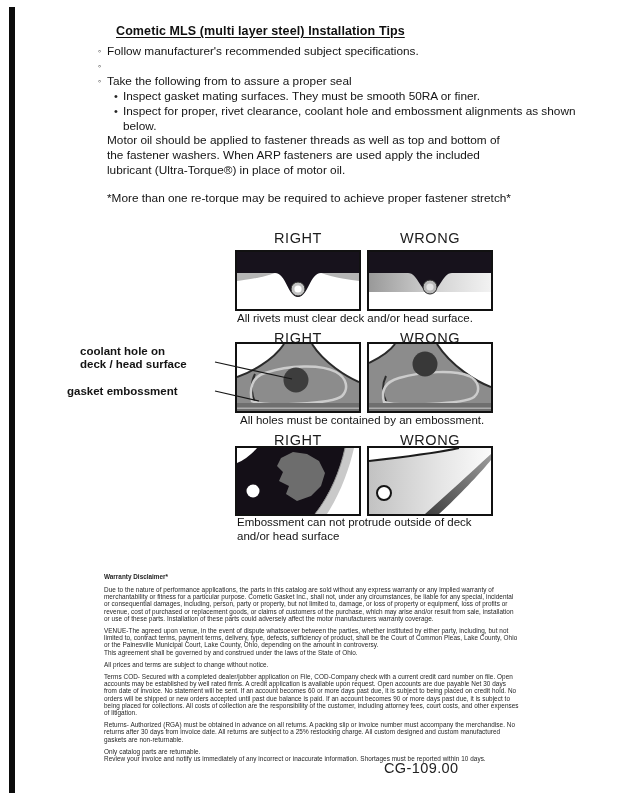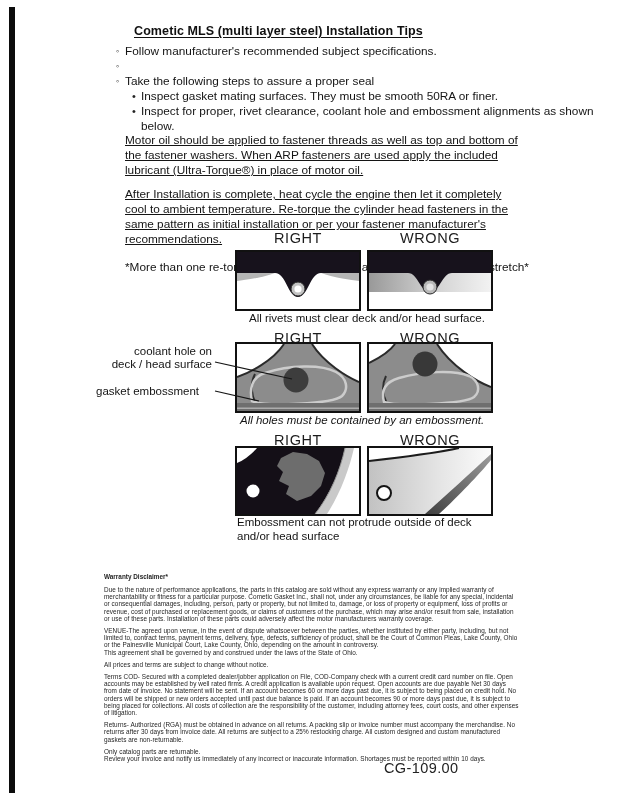--- a/index.html
+++ b/index.html
@@ -2,37 +2,37 @@
 <html><head>
 <meta charset="utf-8">
 <style>
   html,body{margin:0;padding:0;}
   body{
     width:618px;height:800px;position:relative;background:#ffffff;
     font-family:"Liberation Sans","DejaVu Sans",sans-serif;color:#161616;
     overflow:hidden;-webkit-font-smoothing:antialiased;
   }
   .scan-bar{position:absolute;left:9px;top:7px;width:6px;height:786px;background:#0c0c0c;}
-  .content{position:absolute;left:0;top:0;width:579px;margin-left:18px;}
+  .content{position:absolute;left:0;top:0;width:579px;}
   .title{
     margin:24px 0 6px 116px;font-size:12.5px;font-weight:bold;
     text-decoration:underline;text-underline-offset:2px;letter-spacing:.1px;color:#101010;
   }
   .bullet-row{display:flex;margin-left:98px;font-size:11.8px;line-height:14.5px;color:#141414;}
   .bullet-row .mk{width:9px;flex:0 0 9px;font-size:9px;line-height:15px;color:#222;}
   .sub .mk{font-size:11px;}
   .sub{margin-left:114px;}
   .diesel-h{margin:17px 0 7px 107px;font-size:13px;font-weight:bold;color:#101010;letter-spacing:.1px;}
-  .para{margin:0 0 9px 107px;width:398px;font-size:11.8px;line-height:15px;color:#141414;text-decoration:underline;}
+  .para{margin:0 0 9px 107px;width:398px;font-size:11.8px;line-height:15px;color:#141414;}
   .note{margin:13px 0 0 107px;font-size:11.8px;color:#141414;}
 
   .dg-label{position:absolute;width:126px;text-align:center;font-size:14.5px;letter-spacing:.6px;color:#1c1c1c;}
   .dg-box{position:absolute;border:2px solid #111;line-height:0;background:#fff;}
   .dg-caption{position:absolute;font-size:11.5px;line-height:13.5px;color:#141414;white-space:pre-line;}
-  .side-label{position:absolute;width:132px;text-align:right;font-size:11.5px;line-height:12.5px;color:#141414;white-space:pre-line;}
+  .side-label{position:absolute;width:132px;text-align:left;font-size:11.5px;line-height:12.5px;color:#141414;white-space:pre-line;font-weight:bold;}
   .overlay{position:absolute;left:0;top:0;pointer-events:none;}
 
   .fineprint{position:absolute;left:104px;top:573px;width:415px;color:#1e1e1e;}
   .fineprint .fp-h{font-size:6.4px;font-weight:bold;margin:0 0 6px 0;}
   .fineprint p{font-size:6.4px;line-height:7.2px;margin:0 0 5px 0;white-space:pre-line;letter-spacing:.05px;}
   .page-code{position:absolute;left:384px;top:760px;font-size:14.5px;letter-spacing:.4px;color:#222;}
 </style>
 </head>
 <body>
 
@@ -43,33 +43,32 @@
 
   <div class="bullet-row">
     <span class="mk">◦</span>
     <span>Follow manufacturer's recommended subject specifications.</span>
   </div>
   <div class="bullet-row">
     <span class="mk">◦</span>
   </div>
   <div class="bullet-row">
     <span class="mk">◦</span>
-    <span>Take the following steps to assure a proper seal</span>
+    <span>Take the following from to assure a proper seal</span>
   </div>
   <div class="bullet-row sub">
     <span class="mk">•</span>
     <span>Inspect gasket mating surfaces.  They must be smooth 50RA or finer.</span>
   </div>
   <div class="bullet-row sub">
     <span class="mk">•</span>
     <span>Inspect for proper, rivet clearance, coolant hole and embossment alignments as shown below.</span>
   </div>
 
   <p class="para">Motor oil should be applied to fastener threads as well as top and bottom of the fastener washers. When ARP fasteners are used apply the included lubricant (Ultra-Torque®) in place of motor oil.</p>
-  <p class="para">After Installation is complete, heat cycle the engine then let it completely cool to ambient temperature. Re-torque the cylinder head fasteners in the same pattern as initial installation or per your fastener manufacturer's recommendations.</p>
   <p class="note">*More than one re-torque may be required to achieve proper fastener stretch*</p>
 </div>
 
 <div class="dg-label" style="left:235px;top:230px;">RIGHT</div>
 <div class="dg-label" style="left:367px;top:230px;">WRONG</div>
 
 <div class="dg-box" style="left:235px;top:250px;">
   <svg width="122" height="57" viewBox="0 0 122 57">
     <rect x="0" y="0" width="122" height="57" fill="#ffffff"></rect>
     <path d="M0,21 H38 C24,26 8,28 0,29 Z" fill="#b5b5b5"></path>
@@ -89,21 +88,21 @@
           <stop offset="1" stop-color="#f2f2f2"></stop>
       </linearGradient>
     </defs>
     <rect x="0" y="0" width="122" height="57" fill="#ffffff"></rect>
     <path d="M0,21 H122 V40 H0 Z" fill="url(#g1)"></path>
     <path d="M0,0 H122 V21 H83 C73,21 71,40 61,40 C51,40 49,21 39,21 H0 Z" fill="#17121c"></path>
     <circle cx="61" cy="35" r="7" fill="#b8b8b8" stroke="#2a2a2a" stroke-width="1"></circle>
     <circle cx="61" cy="35" r="3.6" fill="#e4e4e4"></circle>
   </svg>
 </div>
-<div class="dg-caption" style="left:237px;top:312px;margin-left:12px;">All rivets must clear deck and/or head surface.</div>
+<div class="dg-caption" style="left:237px;top:312px;">All rivets must clear deck and/or head surface.</div>
 
 <div class="dg-label" style="left:235px;top:330px;">RIGHT</div>
 <div class="dg-label" style="left:367px;top:330px;">WRONG</div>
 
 <div class="side-label" style="left:80px;top:345px;">coolant hole on
 deck / head surface</div>
 <div class="side-label" style="left:67px;top:385px;">gasket embossment</div>
 
 <div class="dg-box" style="left:235px;top:342px;">
   <svg width="122" height="67" viewBox="0 0 122 67">
@@ -126,21 +125,21 @@
     <path d="M26,0 C19,10 6,16 0,19" fill="none" stroke="#2a2a2a" stroke-width="2"></path>
     <path d="M122,0 H68 C82,22 108,38 122,43 Z" fill="#ffffff"></path>
     <path d="M68,0 C82,22 108,38 122,43" fill="none" stroke="#2a2a2a" stroke-width="2"></path>
     <path d="M18,60 C13,50 13,40 17,32" fill="none" stroke="#2e2e2e" stroke-width="2"></path>
     <path d="M15,58 C12,47 16,38 30,34 C55,27 86,26 100,32 C110,37 112,47 105,53 C96,60 28,63 15,58 Z" fill="none" stroke="#cccccc" stroke-width="2.5"></path>
     <circle cx="56" cy="20" r="12.5" fill="#383838"></circle>
     <rect x="0" y="59" width="122" height="8" fill="#6f6f6f"></rect>
     <rect x="0" y="63.5" width="122" height="1.5" fill="#adadad"></rect>
   </svg>
 </div>
-<div class="dg-caption" style="left:240px;top:414px;font-style:italic;">All holes must be contained by an embossment.</div>
+<div class="dg-caption" style="left:240px;top:414px;">All holes must be contained by an embossment.</div>
 
 <div class="dg-label" style="left:235px;top:432px;">RIGHT</div>
 <div class="dg-label" style="left:367px;top:432px;">WRONG</div>
 
 <div class="dg-box" style="left:235px;top:446px;">
   <svg width="122" height="66" viewBox="0 0 122 66">
     <rect x="0" y="0" width="122" height="66" fill="#ffffff"></rect>
     <path d="M20,0 C13,8 6,13 0,15 V66 H78 C93,47 103,23 108,0 Z" fill="#140f17"></path>
     <path d="M108,0 C103,23 93,47 78,66 H90 C103,46 112,22 117,0 Z" fill="#c9c9c9"></path>
     <path d="M108,0 C103,23 93,47 78,66" fill="none" stroke="#8a8a8a" stroke-width="1"></path>

